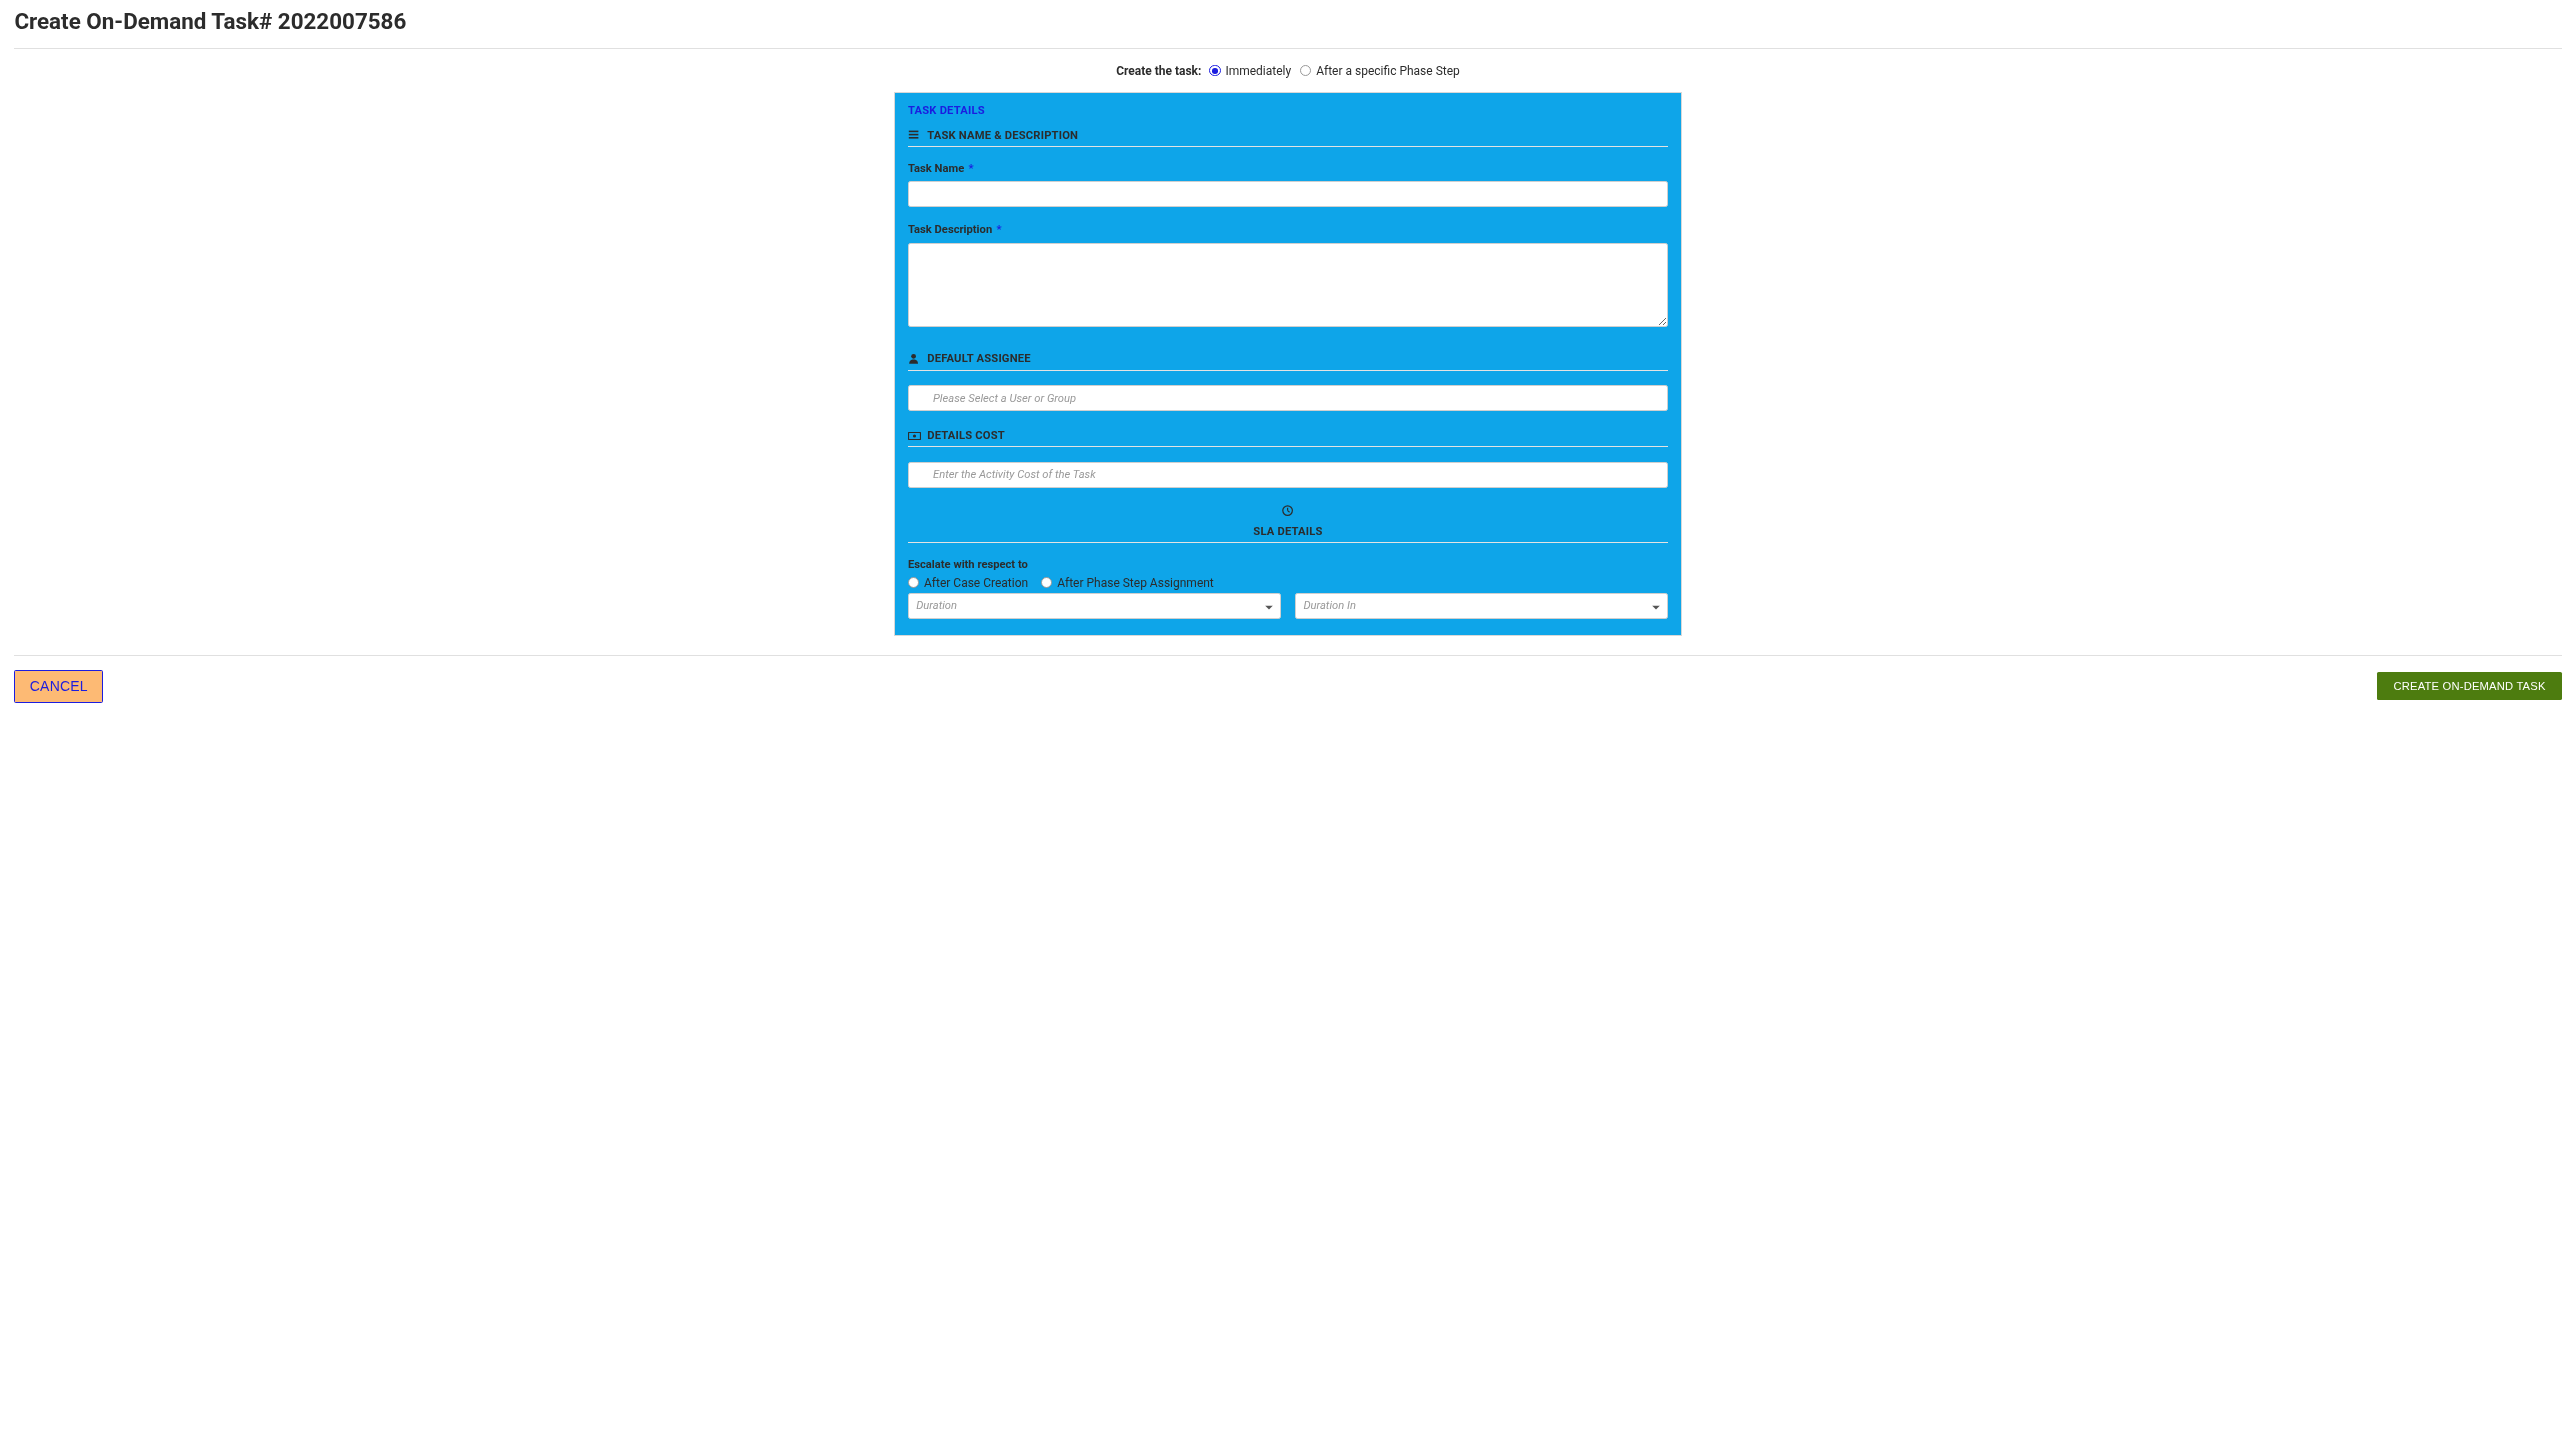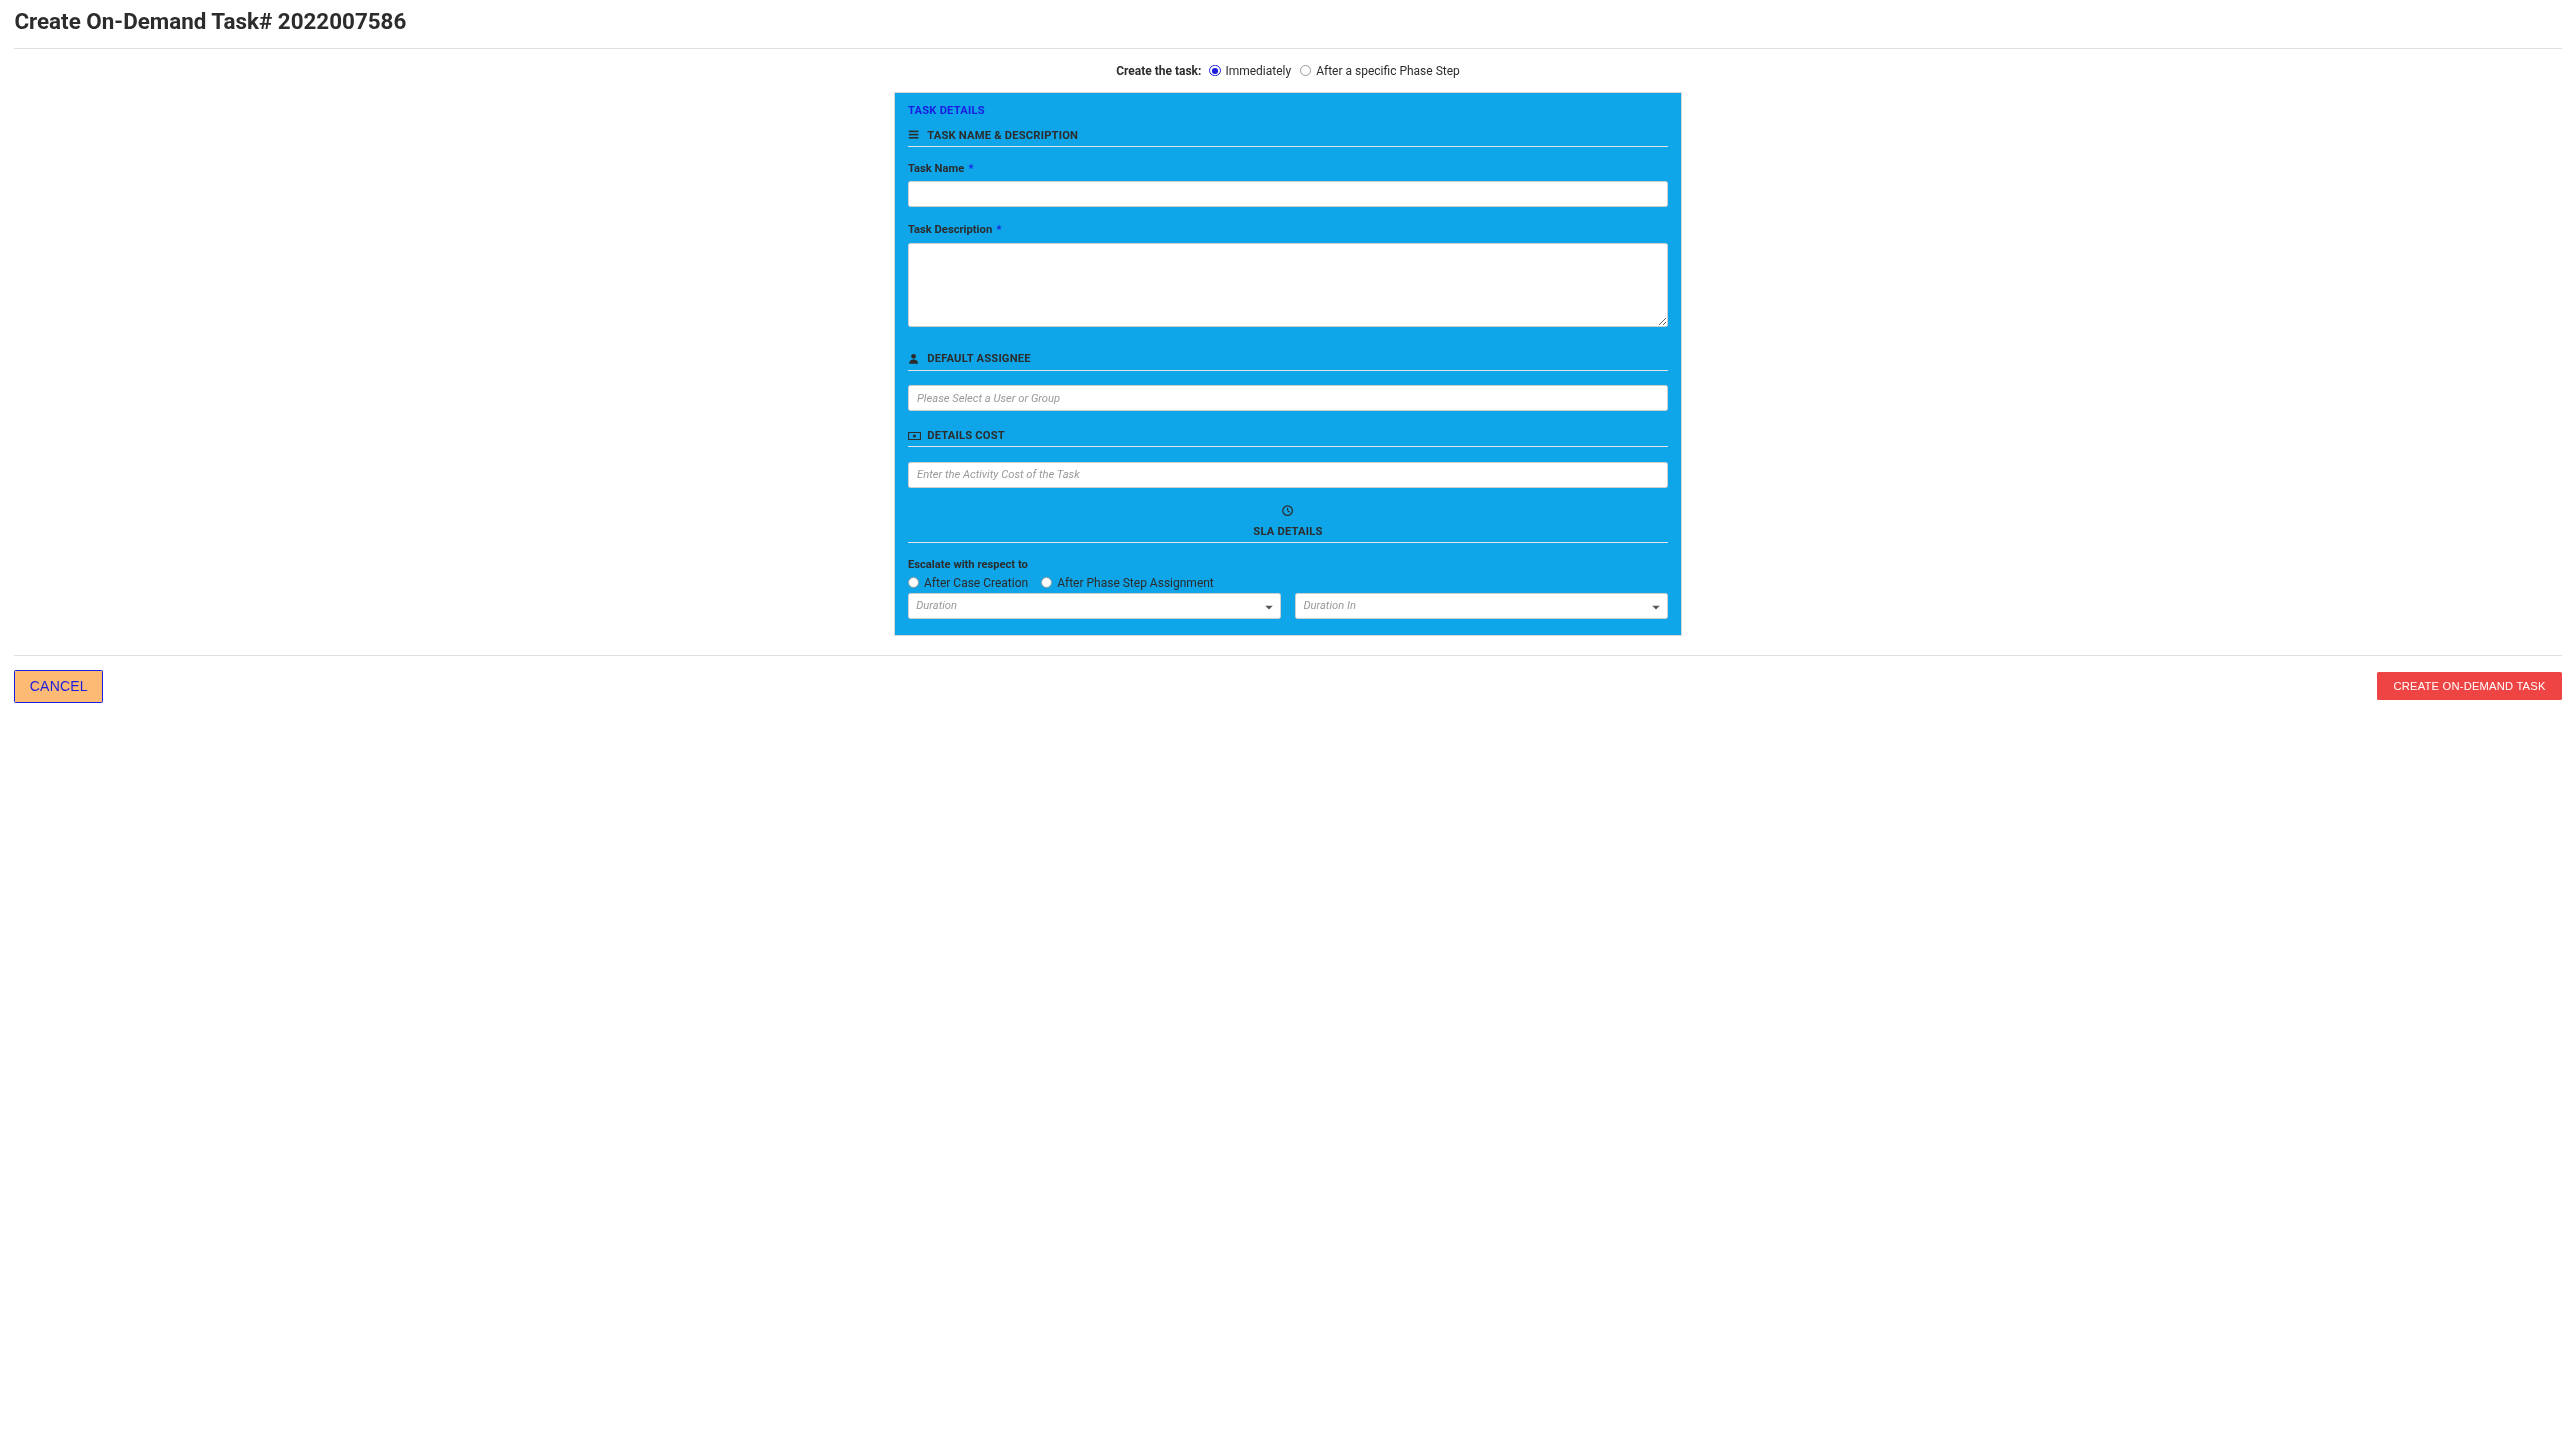--- a/index.html
+++ b/index.html
@@ -116,21 +116,21 @@
     .required-star {
       color: #1b1de0;
       font-weight: 700;
       margin-left: 1.6px;
     }
     .text-input {
       width: 100%;
       height: 26px;
       border: 0.8px solid #cfcfcf;
       border-radius: 2.4px;
-      padding: 0 8px;
+      padding: 0 24px;
       font-size: 11.2px;
       font-family: inherit;
       color: #2c2c2c;
       margin-bottom: 16px;
     }
     .text-input::placeholder {
       color: #999;
       font-style: italic;
     }
     .textarea-input {
@@ -203,21 +203,21 @@
       background: #fdba74;
       font-size: 14px;
       font-weight: 500;
       padding: 7.2px 14.4px;
       border-radius: 1.6px;
       cursor: pointer;
       letter-spacing: 0.2px;
     }
     .btn-primary {
       border: none;
-      background: #ef4444;
+      background: #4d7c0f;
       color: #fff;
       font-size: 11.2px;
       font-weight: 500;
       padding: 8px 16px;
       border-radius: 1.6px;
       cursor: pointer;
       letter-spacing: 0.2px;
     }
     .mb-sm { margin-bottom: 4.8px; flex-direction: column; }
     .mb-sec { margin-bottom: 17.6px; }

